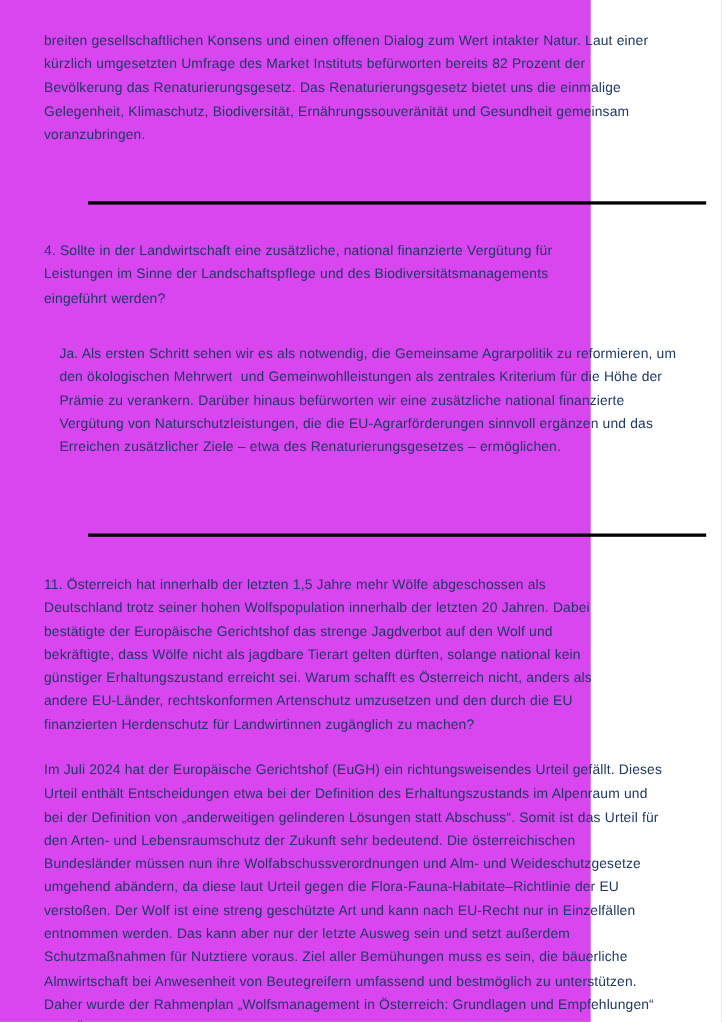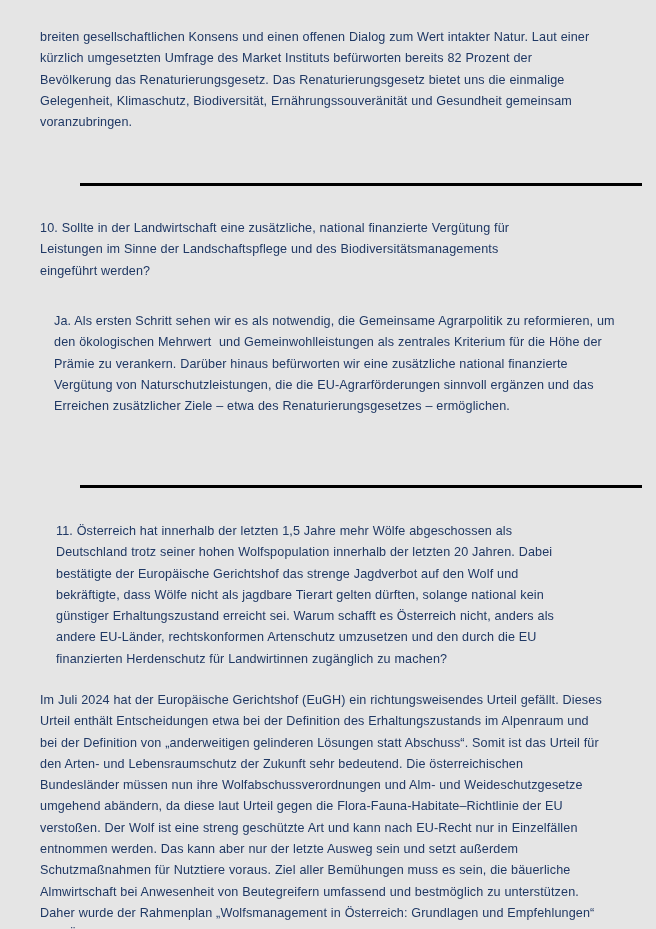--- a/index.html
+++ b/index.html
@@ -11,23 +11,23 @@
   body {
     width: 656px;
     height: 929px;
     overflow: hidden;
     font-family: "Liberation Sans", "DejaVu Sans", sans-serif;
     color: #1f3864;
     -webkit-font-smoothing: antialiased;
   }
   .page {
     position: relative;
-    width: 656px;
+    width: 537px;
     height: 929px;
-    background: #e5e5e5;
+    background: #d946ef;
     box-sizing: border-box;
   }
   .content {
     position: absolute;
     left: 40px;
     top: 0;
     width: 564px;
   }
   .para {
     font-size: 12.6px;
@@ -63,42 +63,42 @@
   }
   .a10 {
     position: absolute;
     top: 311px;
     left: 14px;
     width: 566px;
   }
   .q11 {
     position: absolute;
     top: 521px;
-    left: 16px;
+    left: 0;
     width: 510px;
   }
   .a11 {
     position: absolute;
     top: 690px;
     left: 0;
     width: 566px;
   }
 </style>
 </head>
 <body>
 
 <div class="page">
 
   <div class="content">
 
     <p class="para body-open">breiten gesellschaftlichen Konsens und einen offenen Dialog zum Wert intakter Natur. Laut einer kürzlich umgesetzten Umfrage des Market Instituts befürworten bereits 82 Prozent der Bevölkerung das Renaturierungsgesetz. Das Renaturierungsgesetz bietet uns die einmalige Gelegenheit, Klimaschutz, Biodiversität, Ernährungssouveränität und Gesundheit gemeinsam voranzubringen.</p>
 
     <div class="divider d1"></div>
 
-    <p class="para q10">10. Sollte in der Landwirtschaft eine zusätzliche, national finanzierte Vergütung für Leistungen im Sinne der Landschaftspflege und des Biodiversitätsmanagements eingeführt werden?</p>
+    <p class="para q10">4. Sollte in der Landwirtschaft eine zusätzliche, national finanzierte Vergütung für Leistungen im Sinne der Landschaftspflege und des Biodiversitätsmanagements eingeführt werden?</p>
 
     <p class="para a10">Ja. Als ersten Schritt sehen wir es als notwendig, die Gemeinsame Agrarpolitik zu reformieren, um den ökologischen Mehrwert  und Gemeinwohlleistungen als zentrales Kriterium für die Höhe der Prämie zu verankern. Darüber hinaus befürworten wir eine zusätzliche national finanzierte Vergütung von Naturschutzleistungen, die die EU-Agrarförderungen sinnvoll ergänzen und das Erreichen zusätzlicher Ziele – etwa des Renaturierungsgesetzes – ermöglichen.</p>
 
     <div class="divider d2"></div>
 
     <p class="para q11">11. Österreich hat innerhalb der letzten 1,5 Jahre mehr Wölfe abgeschossen als Deutschland trotz seiner hohen Wolfspopulation innerhalb der letzten 20 Jahren. Dabei bestätigte der Europäische Gerichtshof das strenge Jagdverbot auf den Wolf und bekräftigte, dass Wölfe nicht als jagdbare Tierart gelten dürften, solange national kein günstiger Erhaltungszustand erreicht sei. Warum schafft es Österreich nicht, anders als andere EU-Länder, rechtskonformen Artenschutz umzusetzen und den durch die EU finanzierten Herdenschutz für Landwirtinnen zugänglich zu machen?</p>
 
     <p class="para a11">Im Juli 2024 hat der Europäische Gerichtshof (EuGH) ein richtungsweisendes Urteil gefällt. Dieses Urteil enthält Entscheidungen etwa bei der Definition des Erhaltungszustands im Alpenraum und bei der Definition von „anderweitigen gelinderen Lösungen statt Abschuss“. Somit ist das Urteil für den Arten- und Lebensraumschutz der Zukunft sehr bedeutend. Die österreichischen Bundesländer müssen nun ihre Wolfabschussverordnungen und Alm- und Weideschutzgesetze umgehend abändern, da diese laut Urteil gegen die Flora-Fauna-Habitate–Richtlinie der EU verstoßen. Der Wolf ist eine streng geschützte Art und kann nach EU-Recht nur in Einzelfällen entnommen werden. Das kann aber nur der letzte Ausweg sein und setzt außerdem Schutzmaßnahmen für Nutztiere voraus. Ziel aller Bemühungen muss es sein, die bäuerliche Almwirtschaft bei Anwesenheit von Beutegreifern umfassend und bestmöglich zu unterstützen. Daher wurde der Rahmenplan „Wolfsmanagement in Österreich: Grundlagen und Empfehlungen“ vom Österreichzentrum „Bär Wolf Luchs“ als Leitfaden</p>
 
   </div>

